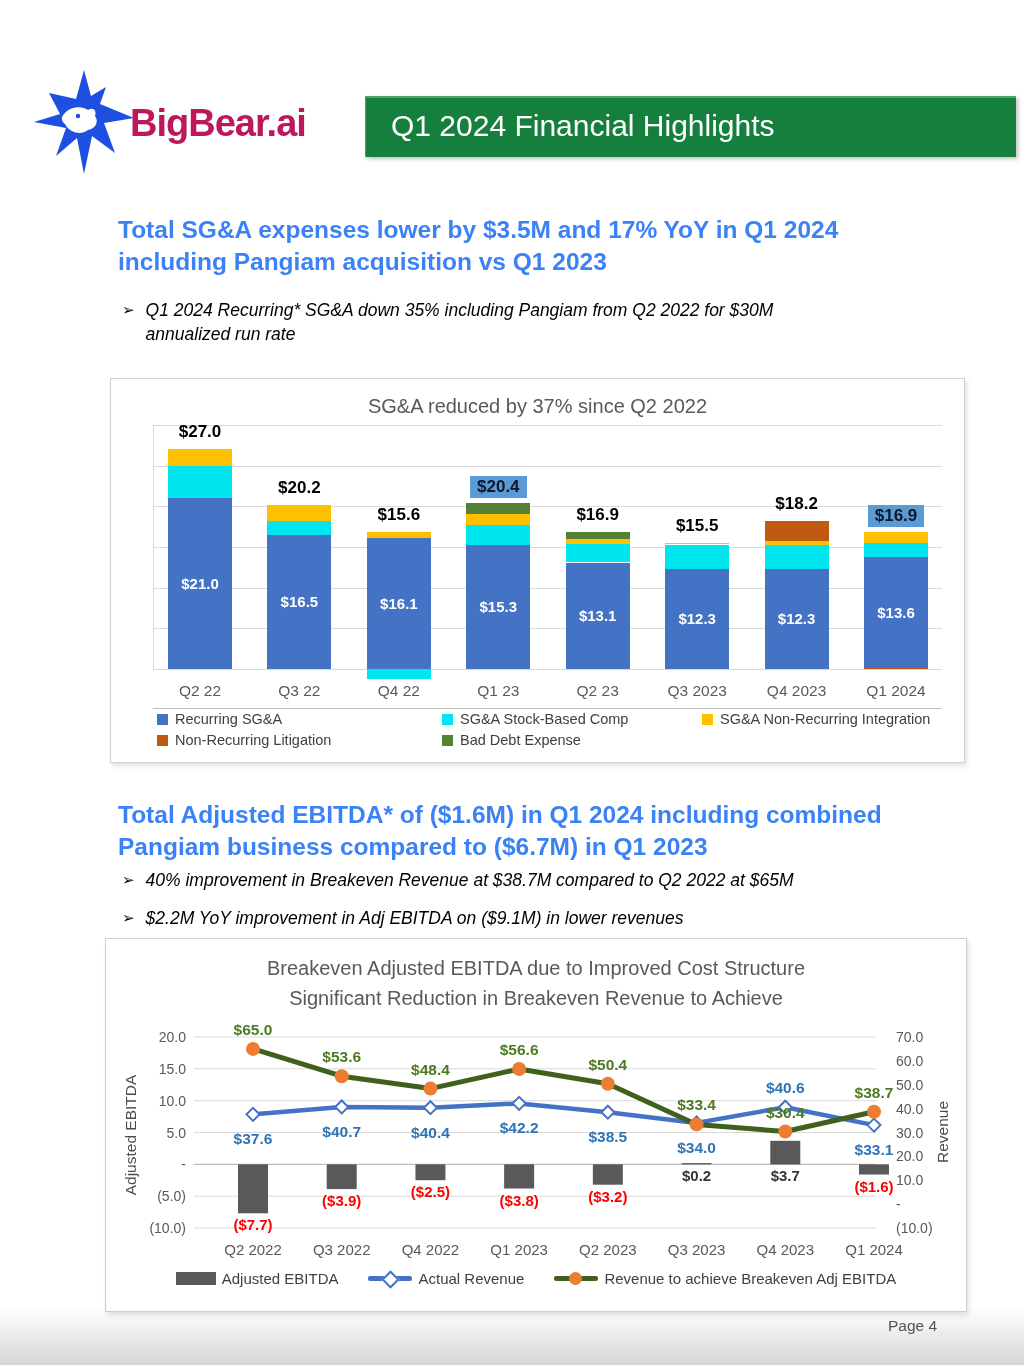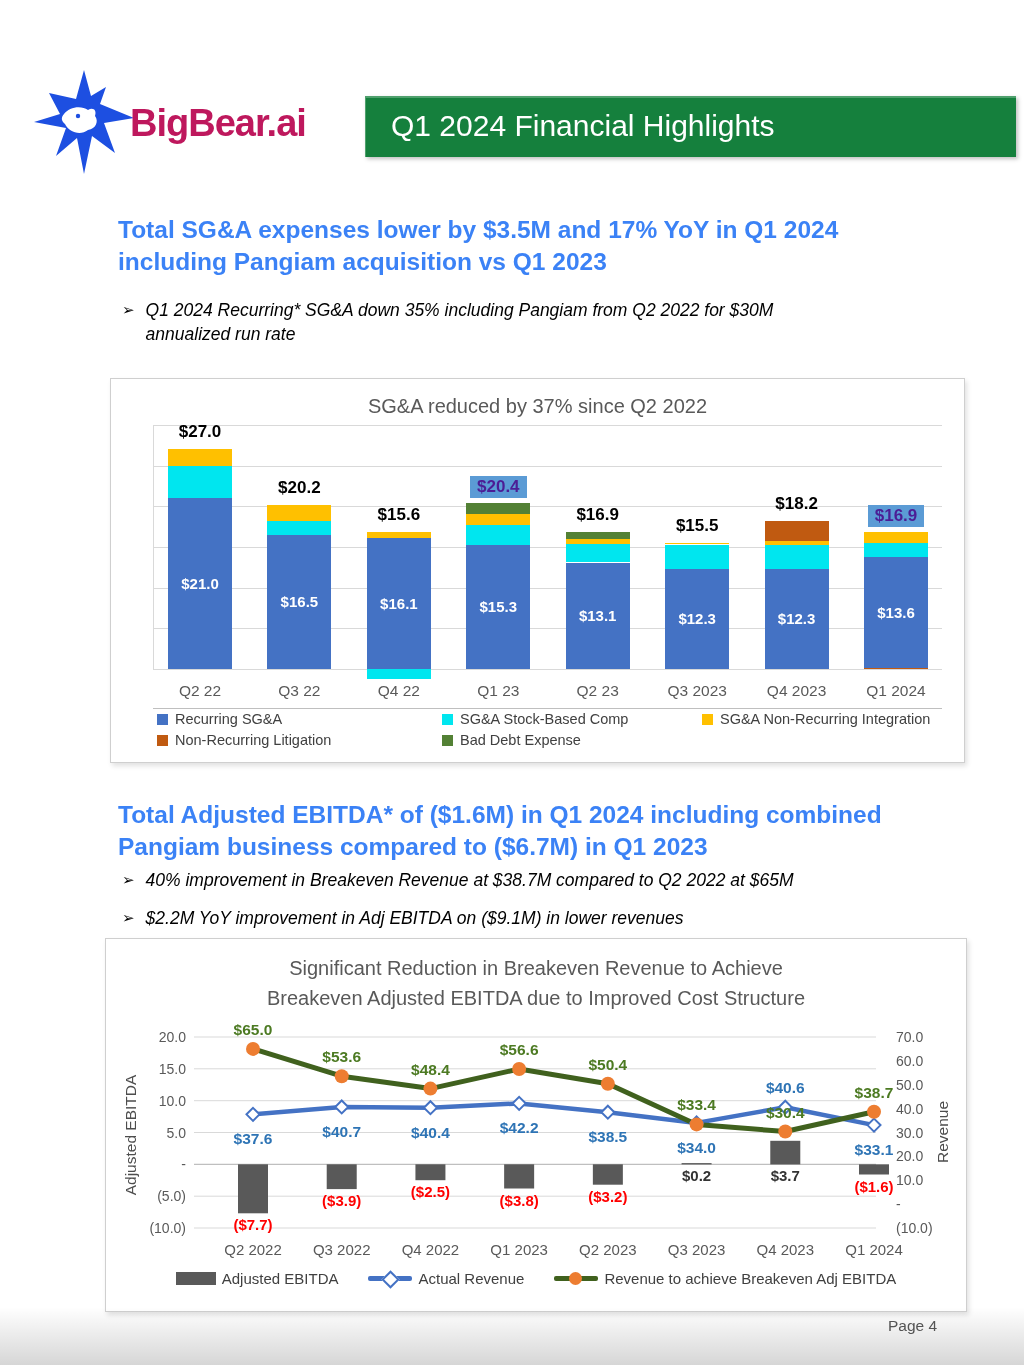--- a/index.html
+++ b/index.html
@@ -26,21 +26,21 @@
   .chart-title{position:absolute;left:0;right:0;text-align:center;color:#595959;font-size:20px;}
   #panel1 .chart-title{top:16px;}
   #panel2 .chart-title{top:14px;line-height:1.5;}
 
   
   .gl{position:absolute;height:1px;background:#d9d9d9;}
   .vax{position:absolute;width:1px;background:#d9d9d9;}
   .seg{position:absolute;}
   .inbar{position:absolute;color:#fff;font-size:15px;font-weight:700;text-align:center;}
   .total{position:absolute;width:96px;text-align:center;font-size:17px;font-weight:700;color:#000;}
-  .total .chipbg{background:#5B9BD5;color:#4c1d95;padding:1px 7px;display:inline-block;}
+  .total .chipbg{background:#5B9BD5;color:#0f172a;padding:1px 7px;display:inline-block;}
   .xlab1{position:absolute;width:98px;text-align:center;font-size:15.5px;color:#595959;}
   .sep1{position:absolute;height:1px;background:#bfbfbf;}
   .legend1{position:absolute;left:46px;top:332px;width:792px;display:grid;grid-template-columns:285px 260px 1fr;row-gap:5px;}
   .litem{display:flex;align-items:center;gap:7px;font-size:14.5px;color:#404040;}
   .sw{width:11px;height:11px;flex:0 0 auto;}
 
   
   #plot2{position:absolute;left:0;top:0;}
   #plot2 text{font-family:"Liberation Sans",sans-serif;}
   .legend2{position:absolute;left:0;right:0;top:331px;display:flex;justify-content:center;gap:30px;align-items:center;}
@@ -170,22 +170,22 @@
       <div class="tx">40% improvement in Breakeven Revenue at $38.7M compared to Q2 2022 at $65M</div>
     </div>
     <div class="bullet">
       <div class="mk">➢</div>
       <div class="tx">$2.2M YoY improvement in Adj EBITDA on ($9.1M) in lower revenues</div>
     </div>
   </div>
 
 <div class="panel" id="panel2">
   <div class="chart-title" id="title2">
+      <div>Breakeven Adjusted EBITDA due to Improved Cost Structure</div>
       <div>Significant Reduction in Breakeven Revenue to Achieve</div>
-      <div>Breakeven Adjusted EBITDA due to Improved Cost Structure</div>
     </div>
   <svg id="plot2" width="860" height="372" viewBox="0 0 860 372">
       <line x1="88" x2="770" y1="98.0" y2="98.0" stroke="#d9d9d9" stroke-width="1"></line>
       <line x1="88" x2="770" y1="129.8" y2="129.8" stroke="#d9d9d9" stroke-width="1"></line>
       <line x1="88" x2="770" y1="161.7" y2="161.7" stroke="#d9d9d9" stroke-width="1"></line>
       <line x1="88" x2="770" y1="193.5" y2="193.5" stroke="#d9d9d9" stroke-width="1"></line>
       <line x1="88" x2="770" y1="225.3" y2="225.3" stroke="#bfbfbf" stroke-width="1.3"></line>
       <line x1="88" x2="770" y1="257.2" y2="257.2" stroke="#d9d9d9" stroke-width="1"></line>
       <line x1="88" x2="770" y1="289.0" y2="289.0" stroke="#d9d9d9" stroke-width="1"></line>
       <text x="80" y="103.0" text-anchor="end" font-size="14" fill="#595959">20.0</text>

